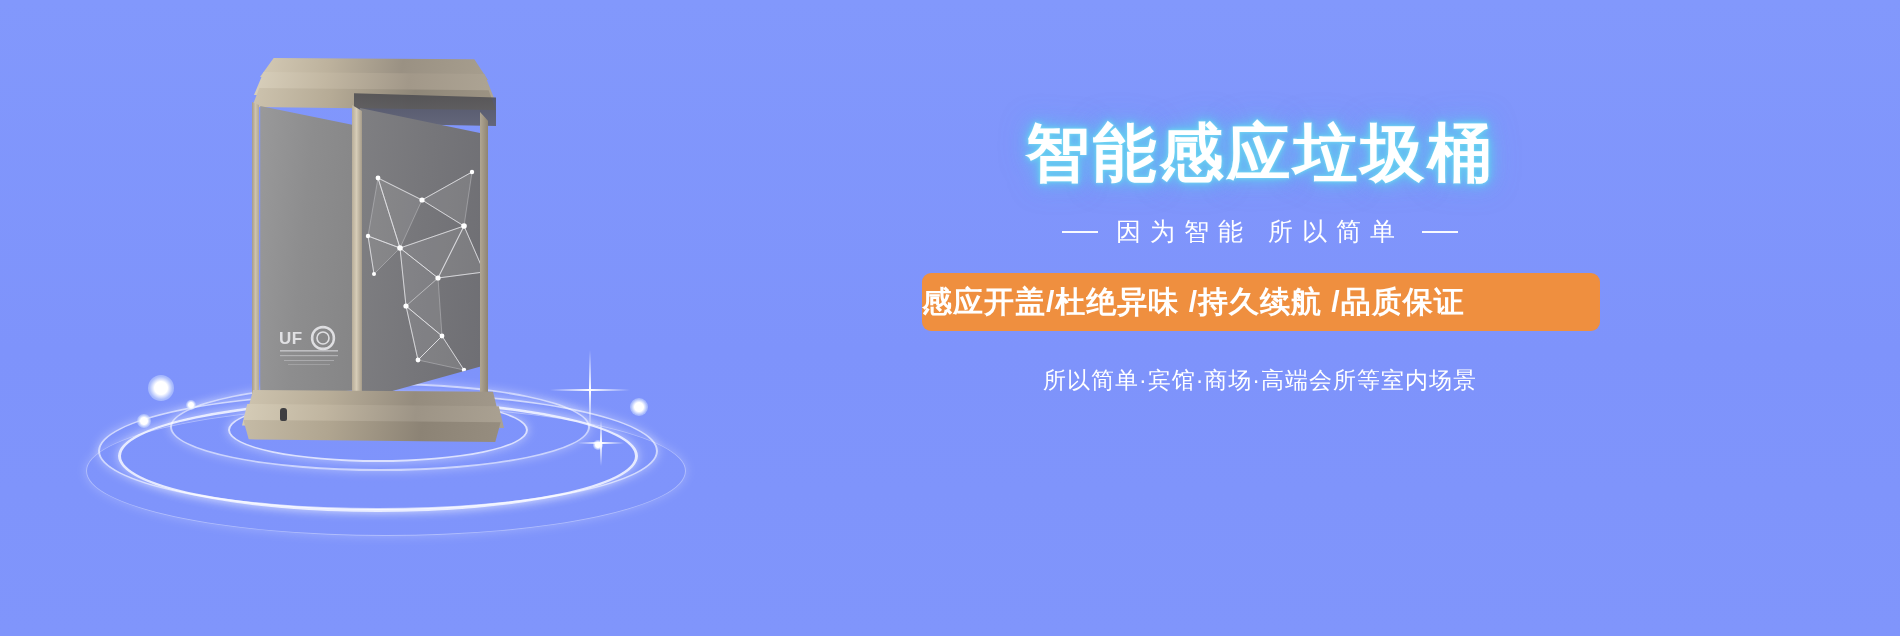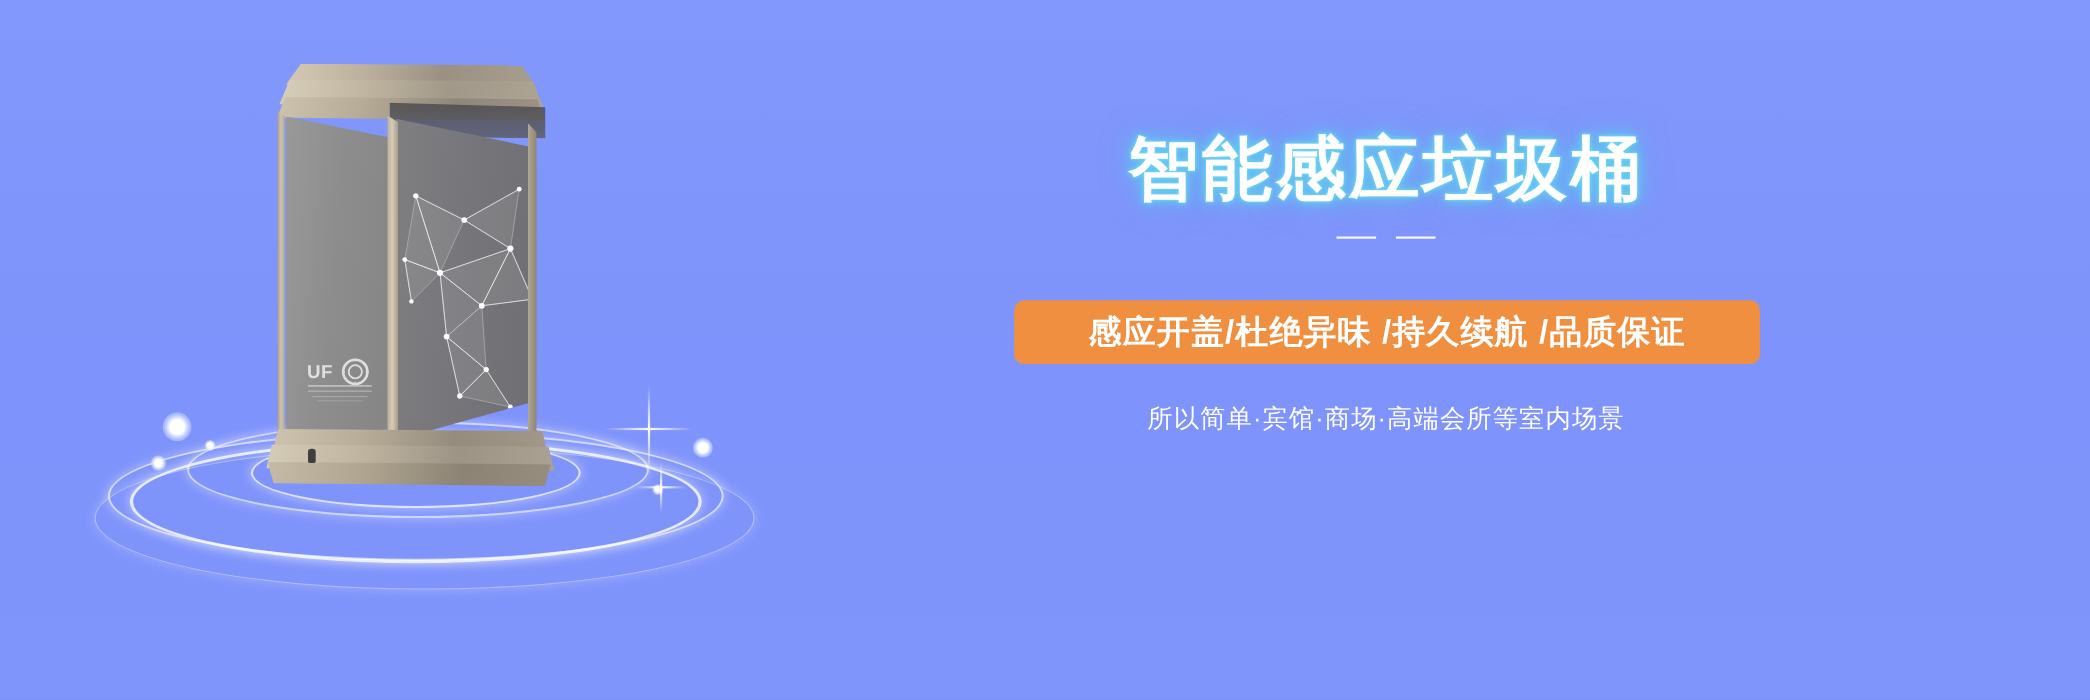--- a/index.html
+++ b/index.html
@@ -171,21 +171,21 @@
   #sub-text {
     font-size:25px; color:#ffffff; letter-spacing:9px; white-space:nowrap;
     font-weight:normal;
   }
 
   #feature-bar {
     position:absolute; left:22px; top:273px;
     width:678px; height:58px;
     background:#ef8f3f;
     border-radius:9px;
-    display:flex; align-items:center; justify-content:center;
+    display:flex; align-items:center; justify-content:flex-start;
   }
   #feature-text {
     font-size:30px; font-weight:bold; color:#ffffff;
     letter-spacing:1px; white-space:nowrap;
   }
 
   #caption {
     position:absolute; left:0; top:365px; width:720px;
     text-align:center;
     font-size:23px; color:#ffffff; letter-spacing:1px;
@@ -304,20 +304,21 @@
       <div class="bin-keyhole"></div>
     </div>
   </div>
 
   <div id="copy-block">
 
     <div id="main-title">智能感应垃圾桶</div>
 
     <div id="sub-line">
       <span class="sub-dash"></span>
+      <span id="sub-text">因为智能  所以简单</span>
       <span class="sub-dash"></span>
     </div>
 
     <div id="feature-bar">
       <span id="feature-text">感应开盖/杜绝异味 /持久续航 /品质保证</span>
     </div>
 
     <div id="caption">所以简单·宾馆·商场·高端会所等室内场景</div>
   </div>
 

